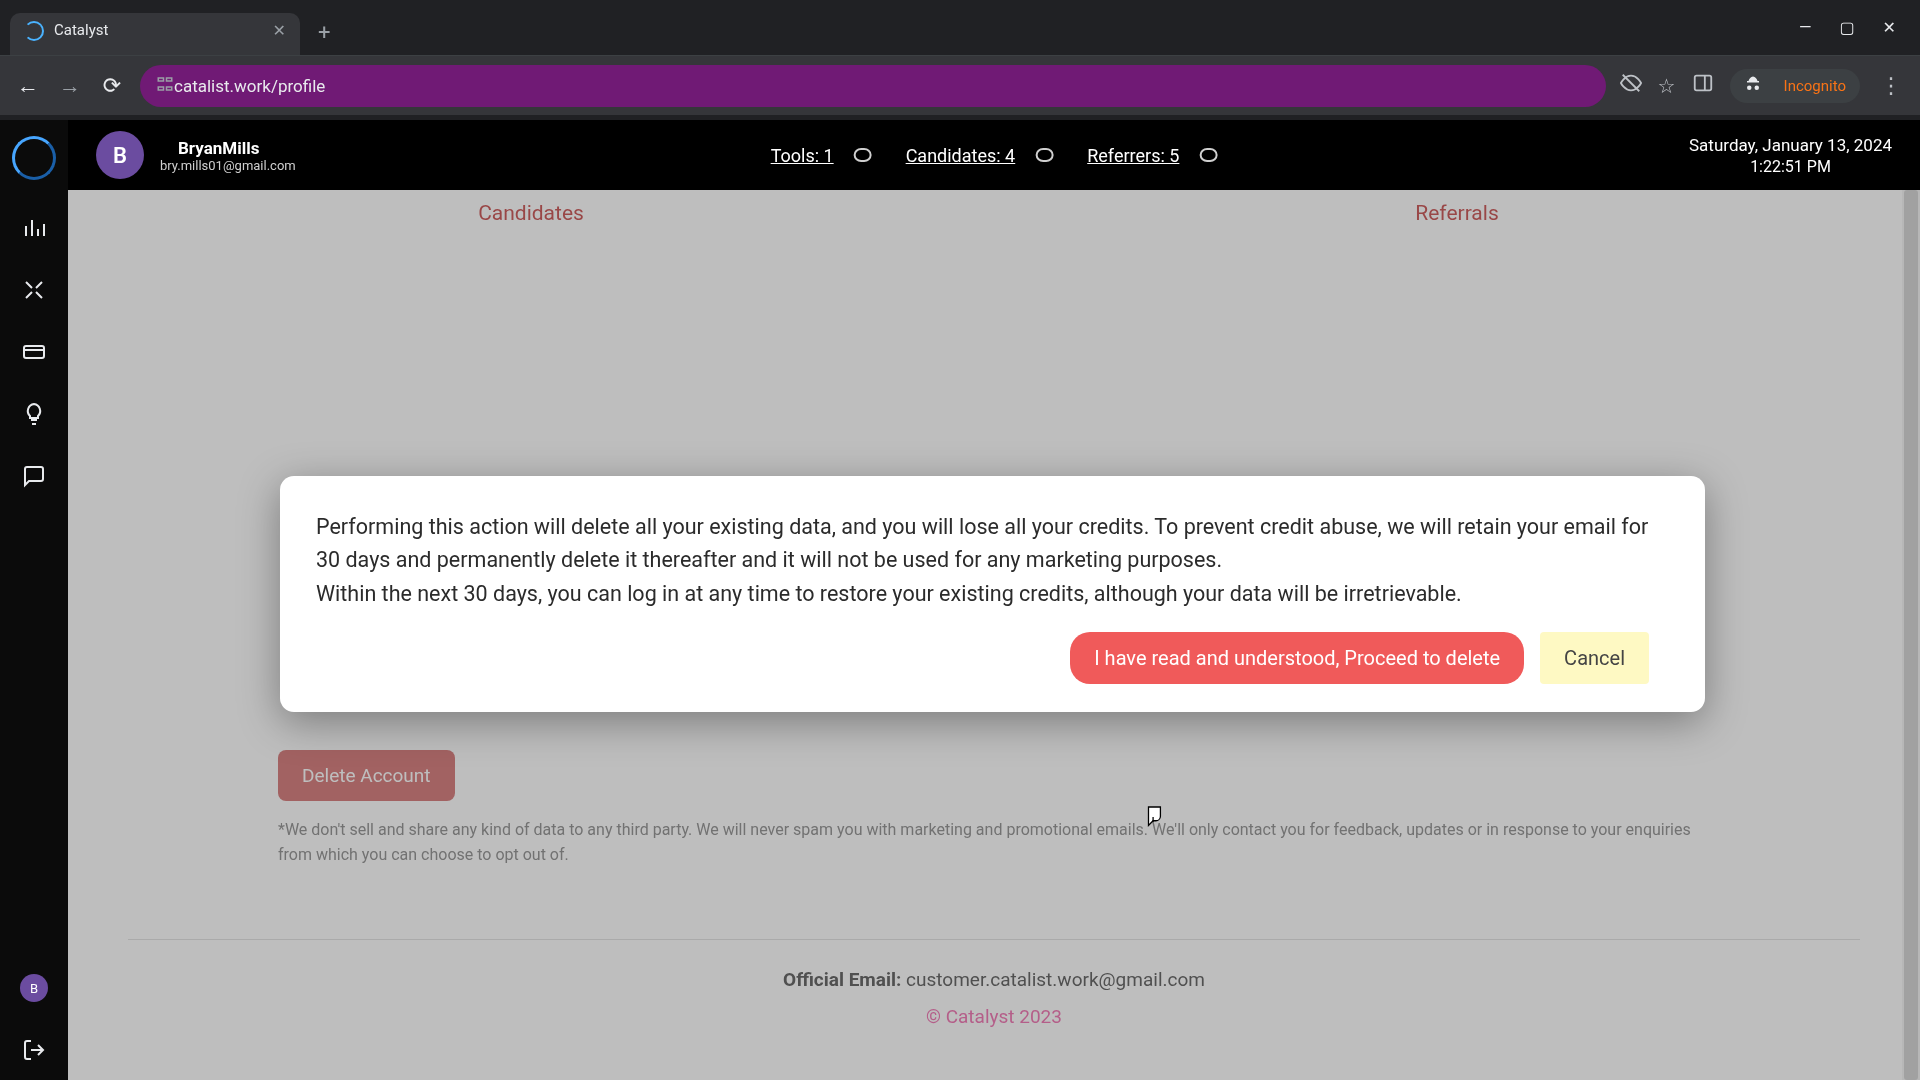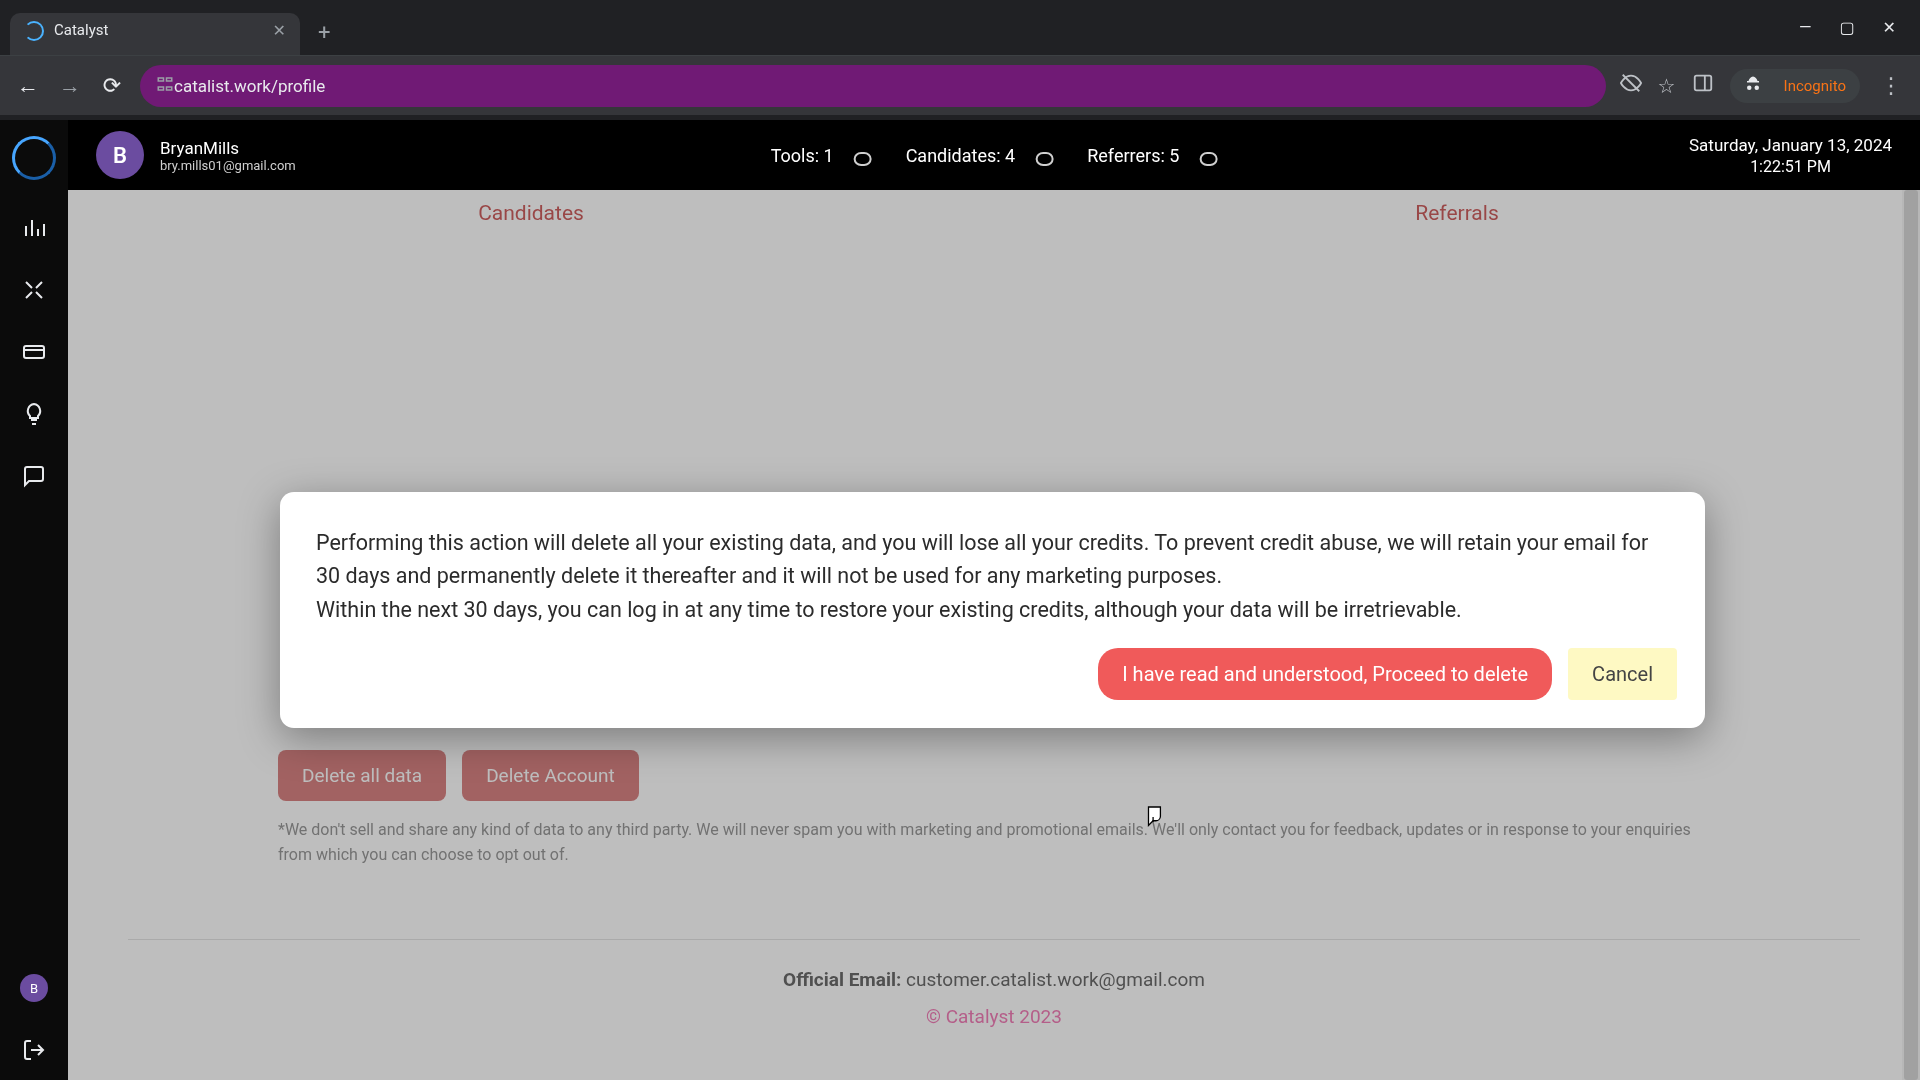--- a/index.html
+++ b/index.html
@@ -36,24 +36,24 @@
   .rail-logo { width: 44px; height: 44px; border: 3px solid #47a6ff; border-radius: 50%; border-right-color: #1a5fa8; border-bottom-color: #1a5fa8; }
   .rail-icon { width: 28px; height: 28px; display: flex; align-items: center; justify-content: center; color: #e8eaed; font-size: 22px; cursor: pointer; }
   .rail-spacer { flex: 1; }
   .rail-avatar-small { width: 28px; height: 28px; border-radius: 50%; background: #6b4ca0; color: #fff; display: flex; align-items: center; justify-content: center; font-size: 13px; }
   .rail-icon svg { width: 24px; height: 24px; stroke: #e8eaed; fill: none; stroke-width: 2; }
 
   
   .app-header { position: absolute; left: 68px; top: 0; right: 0; height: 70px; background: #000; color: #fff; display: flex; align-items: center; padding: 0 28px; z-index: 9; }
   .user-block { display: flex; align-items: center; gap: 16px; }
   .avatar-lg { width: 48px; height: 48px; border-radius: 50%; background: #6b4ca0; color: #fff; display: flex; align-items: center; justify-content: center; font-size: 22px; font-weight: 600; }
-  .user-meta .uname { font-size: 17px; font-weight: 400; }
+  .user-meta .uname { font-size: 17px; font-weight: 700; margin-left: 18px; }
   .user-meta .uemail { font-size: 13px; color: #cfcfcf; }
   .header-stats { position: absolute; left: 50%; transform: translateX(-50%); display: flex; gap: 34px; font-size: 18px; }
-  .stat { display: flex; align-items: flex-end; gap: 20px; }
+  .stat { display: flex; align-items: center; gap: 20px; text-decoration: underline; }
   .coin { width: 18px; height: 14px; border: 2px solid #cfcfcf; border-radius: 50%/60%; display: inline-block; }
   .header-date { margin-left: auto; text-align: center; font-size: 17px; }
   .header-date .time { font-size: 16px; margin-top: 2px; }
 
   
   .content { position: absolute; left: 68px; top: 70px; right: 0; bottom: 0; background: #fff; overflow: hidden; }
   .content-inner { position: relative; width: 100%; height: 100%; }
 
   .section-tabs { display: flex; width: 100%; height: 46px; align-items: center; color: #b91c1c; font-size: 21px; }
   .section-tabs .col { flex: 1; text-align: center; }
@@ -63,21 +63,21 @@
 
   .disclaimer { position: absolute; left: 210px; right: 210px; top: 628px; color: #6d6d6d; font-size: 16px; line-height: 1.55; }
 
   .footer-divider { position: absolute; left: 60px; right: 60px; top: 749px; height: 1px; background: #d9d9d9; }
   .footer { position: absolute; left: 0; right: 0; top: 778px; text-align: center; color: #2c2c2c; font-size: 19px; }
   .footer .label { font-weight: 700; }
   .footer .copy { margin-top: 14px; color: #ec4899; font-size: 19px; }
 
   
   .scrim { position: absolute; left: 68px; top: 70px; right: 0; bottom: 0; background: rgba(120,120,120,0.48); z-index: 20; }
-  .modal { position: absolute; left: 280px; top: 372px; width: 1425px; background: #fff; border-radius: 14px; padding: 34px 28px 28px 36px; z-index: 21; box-shadow: 0 10px 40px rgba(0,0,0,0.35); }
+  .modal { position: absolute; left: 280px; top: 356px; width: 1425px; background: #fff; border-radius: 14px; padding: 34px 56px 28px 36px; z-index: 21; box-shadow: 0 10px 40px rgba(0,0,0,0.35); }
   .modal p { font-size: 21.5px; color: #2b2b2b; line-height: 1.55; }
   .modal-actions { display: flex; justify-content: flex-end; gap: 16px; margin-top: 22px; }
   .btn-proceed { background: #f05a5a; color: #fff; border: none; border-radius: 20px; padding: 14px 24px; font-size: 20px; cursor: pointer; }
   .btn-cancel { background: #fef9c3; color: #444; border: none; border-radius: 4px; padding: 14px 24px; font-size: 20px; cursor: pointer; }
 
   
   .cursor { position: absolute; z-index: 40; left: 1143px; top: 684px; width: 22px; height: 28px; pointer-events: none; }
   .cursor svg { width: 22px; height: 28px; }
 
   
@@ -215,21 +215,20 @@
   </div>
 
   <div class="content">
     <div class="content-inner">
       <div class="section-tabs">
         <div class="col">Candidates</div>
         <div class="col">Referrals</div>
       </div>
 
       <div class="action-row">
-        <button class="danger-btn">Delete all data</button>
         <button class="danger-btn">Delete Account</button>
       </div>
 
       <div class="disclaimer">*We don't sell and share any kind of data to any third party. We will never spam you with marketing and promotional emails. We'll only contact you for feedback, updates or in response to your enquiries from which you can choose to opt out of.</div>
 
       <div class="footer-divider"></div>
       <div class="footer">
         <div>
           <span class="label">Official Email:</span>
           <span> </span>

